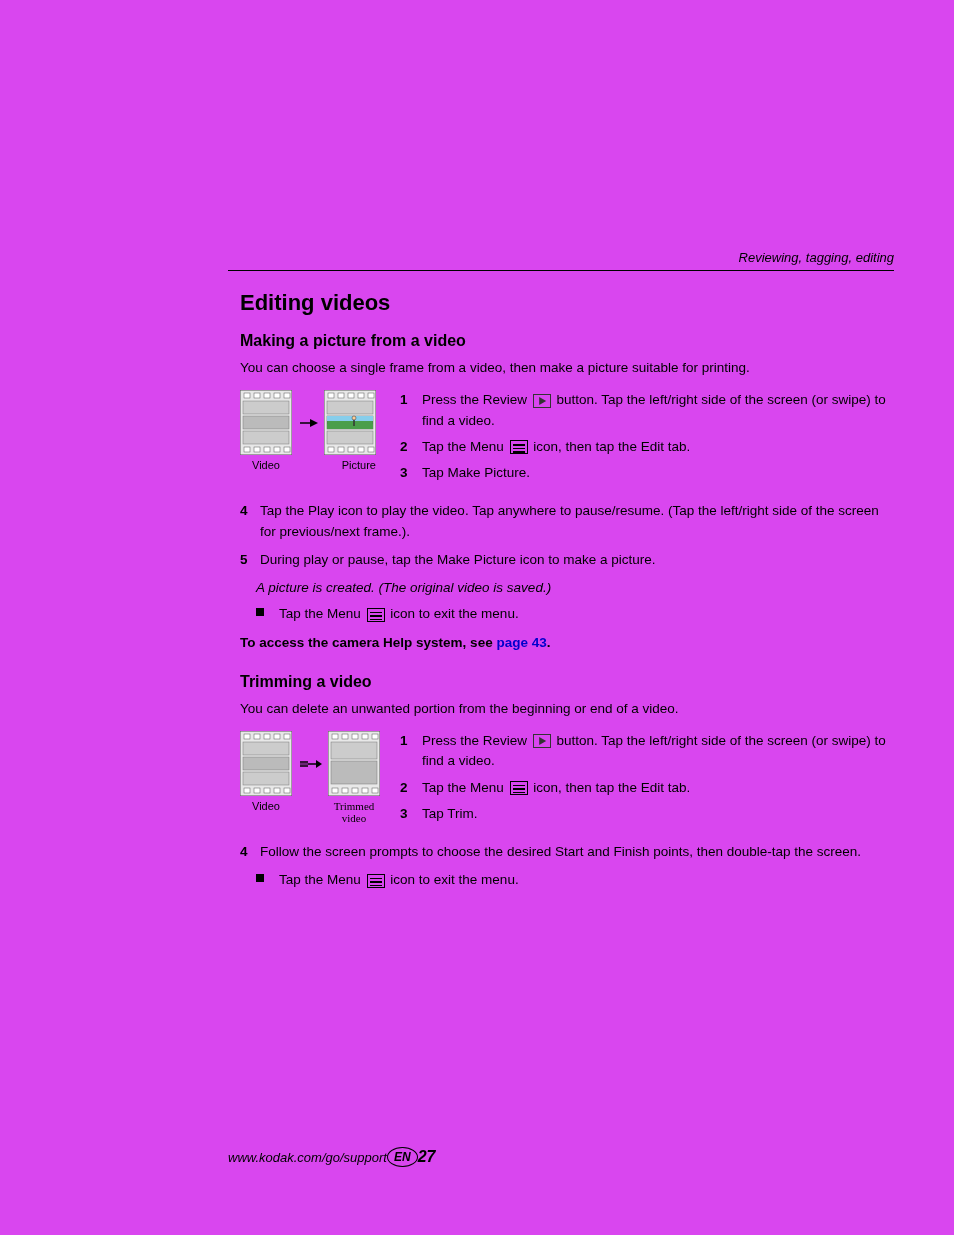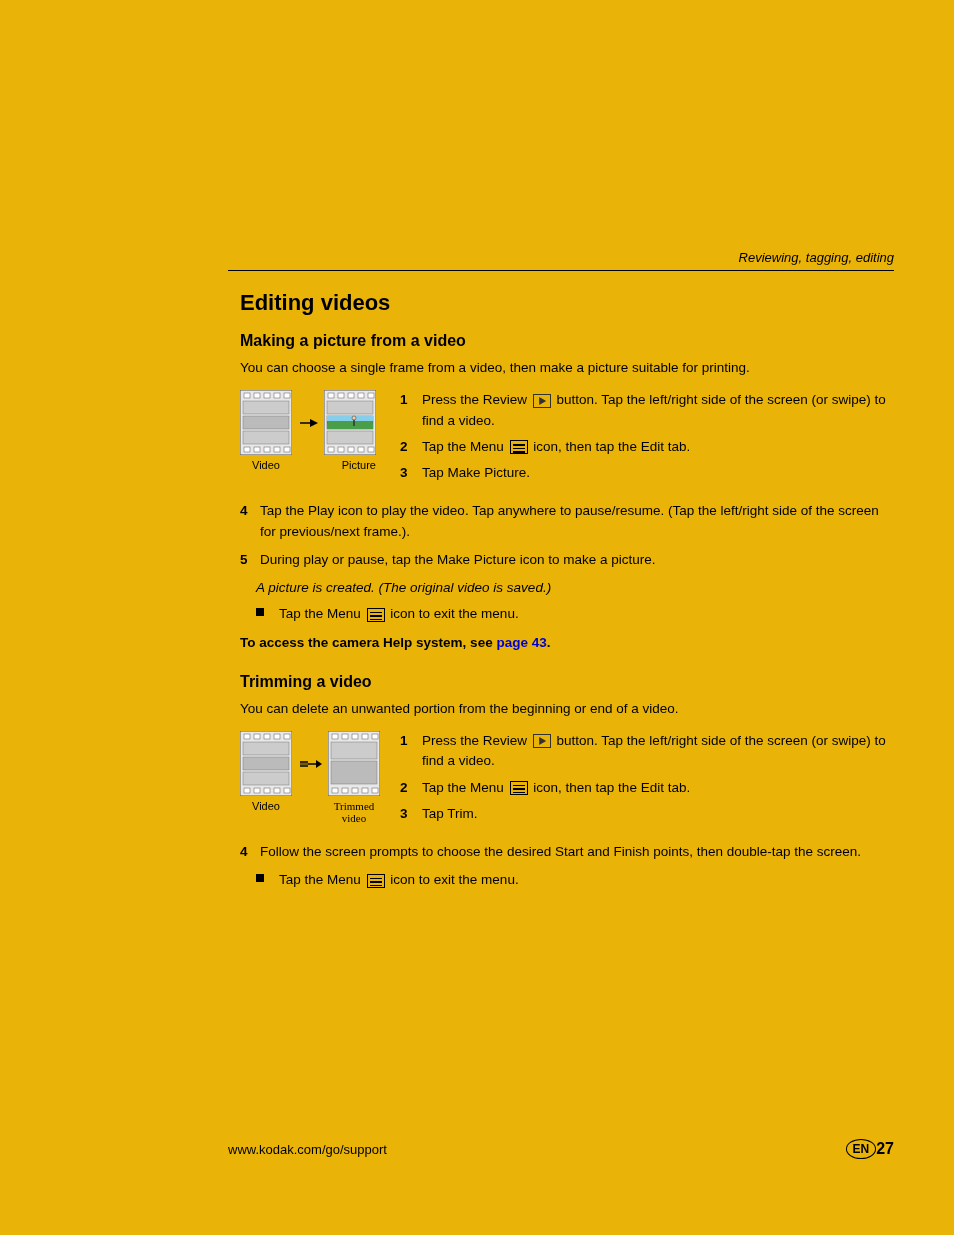--- a/index.html
+++ b/index.html
@@ -9,21 +9,21 @@
       background: #ffffff;
       font-family: 'Arial', sans-serif;
       font-size: 14px;
       color: #000;
       position: relative;
     }
 
     .page-container {
       width: 954px;
       min-height: 1235px;
-      background: #eab308;
+      background: #d946ef;
       padding: 0;
       position: relative;
     }
 
     .header-rule {
       position: absolute;
       top: 270px;
       left: 228px;
       right: 60px;
       height: 1px;
@@ -212,27 +212,27 @@
       transform: translate(-40%, -50%);
       width: 0;
       height: 0;
       border-top: 4px solid transparent;
       border-bottom: 4px solid transparent;
       border-left: 7px solid #333;
     }
 
     .page-footer {
       position: absolute;
-      bottom: 76px;
+      bottom: 68px;
       left: 228px;
       right: 60px;
       display: flex;
-      justify-content: space-between;
       align-items: center;
       font-size: 13px;
+      font-style: italic;
     }
 
     .footer-url {
       color: #000;
       font-size: 13px;
     }
 
     .page-number-badge {
       display: flex;
       align-items: center;

